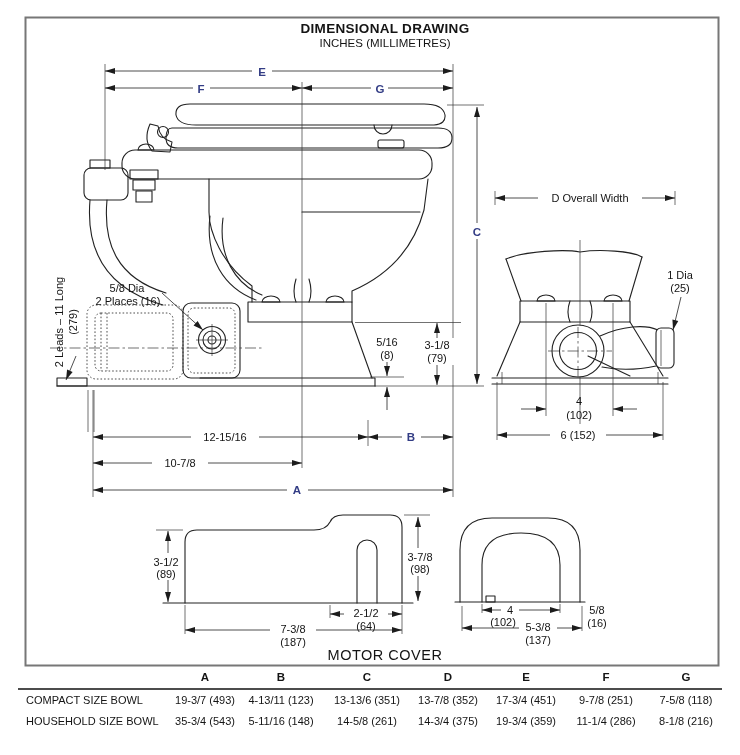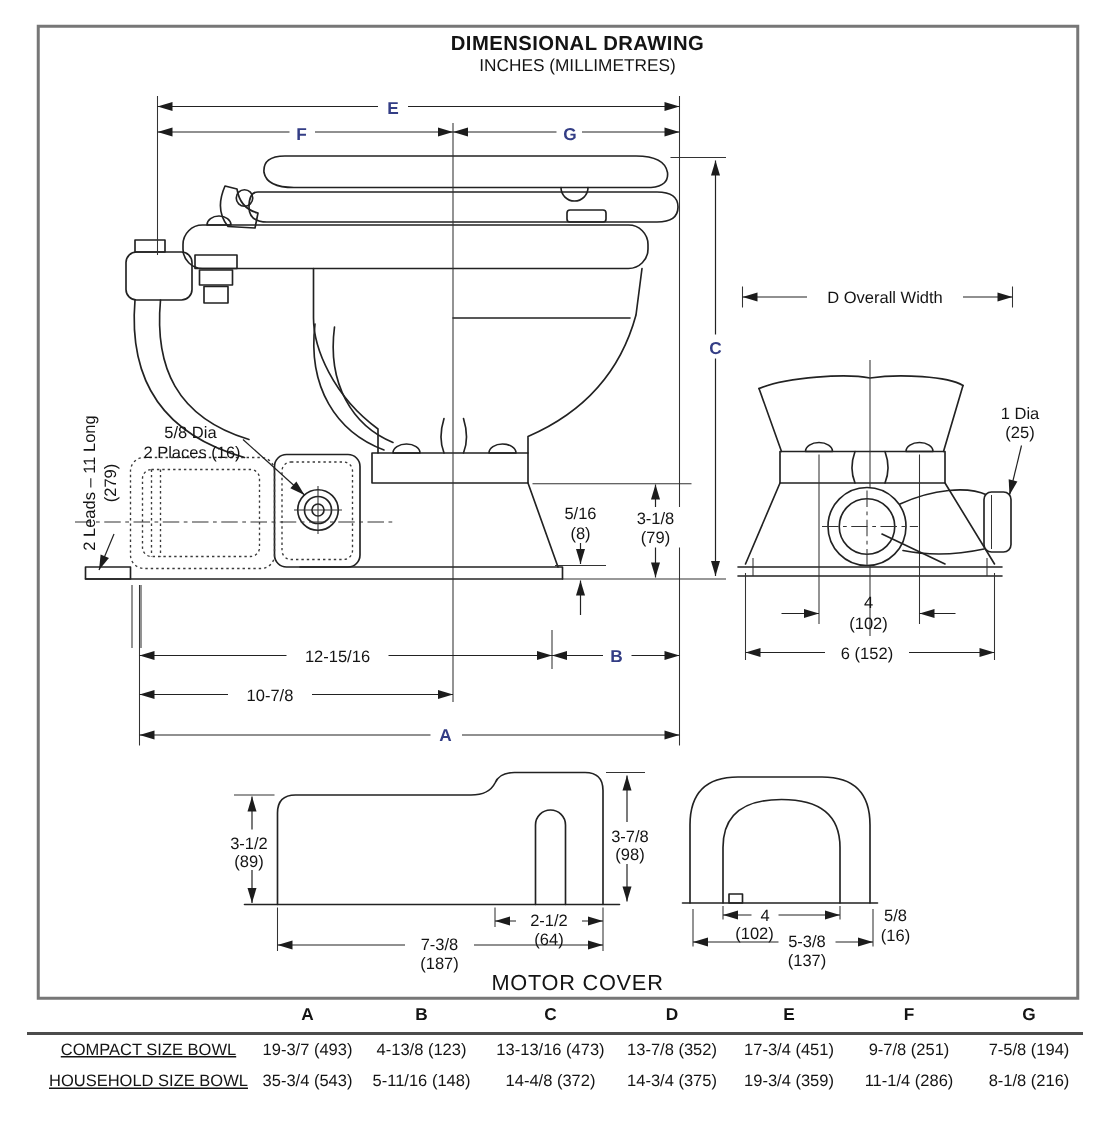--- a/index.html
+++ b/index.html
@@ -18,21 +18,21 @@
   .ext{fill:none;stroke:#333;stroke-width:.7;}
   .cl{fill:none;stroke:#333;stroke-width:.7;stroke-dasharray:11 3 2.5 3;}
   .wb{fill:#fff;}
   .wf{fill:#fff;stroke:#222;stroke-width:1.1;}
   
   .datatable{position:absolute;left:0;top:671px;width:740px;font-size:11px;}
   .trow{position:relative;height:21px;}
   .thead{height:16px;font-weight:bold;font-size:11.5px;}
   .rule{margin:1px 0 4px 18px;width:704px;height:2px;background:#4c4c4c;}
   .cell{position:absolute;width:90px;text-align:center;white-space:nowrap;}
-  .rlabel{position:absolute;left:14px;width:170px;text-align:center;white-space:nowrap;text-decoration:underline;}
+  .rlabel{position:absolute;left:26px;width:170px;text-align:left;white-space:nowrap;}
   .c0{left:160px}.c1{left:236px}.c2{left:322px}.c3{left:403px}.c4{left:481px}.c5{left:561px}.c6{left:641px}
 </style>
 </head>
 <body>
 
 <svg width="740" height="668" viewBox="0 0 740 668">
   <defs>
     <marker id="ar" orient="auto-start-reverse" markerUnits="userSpaceOnUse" markerWidth="12" markerHeight="8" refX="10.5" refY="3.5">
       <path d="M0.5,0.5 L10.5,3.5 L0.5,6.5 Z" fill="#1c1c1c"></path>
     </marker>
@@ -254,30 +254,30 @@
     <span class="cell c2">C</span>
     <span class="cell c3">D</span>
     <span class="cell c4">E</span>
     <span class="cell c5">F</span>
     <span class="cell c6">G</span>
   </div>
   <div class="rule"></div>
   <div class="trow">
     <span class="rlabel">COMPACT SIZE BOWL</span>
     <span class="cell c0">19-3/7 (493)</span>
-    <span class="cell c1">4-13/8 (123)</span>
-    <span class="cell c2">13-13/16 (473)</span>
+    <span class="cell c1">4-13/11 (123)</span>
+    <span class="cell c2">13-13/6 (351)</span>
     <span class="cell c3">13-7/8 (352)</span>
     <span class="cell c4">17-3/4 (451)</span>
     <span class="cell c5">9-7/8 (251)</span>
-    <span class="cell c6">7-5/8 (194)</span>
+    <span class="cell c6">7-5/8 (118)</span>
   </div>
   <div class="trow">
     <span class="rlabel">HOUSEHOLD SIZE BOWL</span>
     <span class="cell c0">35-3/4 (543)</span>
     <span class="cell c1">5-11/16 (148)</span>
-    <span class="cell c2">14-4/8 (372)</span>
+    <span class="cell c2">14-5/8 (261)</span>
     <span class="cell c3">14-3/4 (375)</span>
     <span class="cell c4">19-3/4 (359)</span>
     <span class="cell c5">11-1/4 (286)</span>
     <span class="cell c6">8-1/8 (216)</span>
   </div>
 </div>
 
 </body></html>

